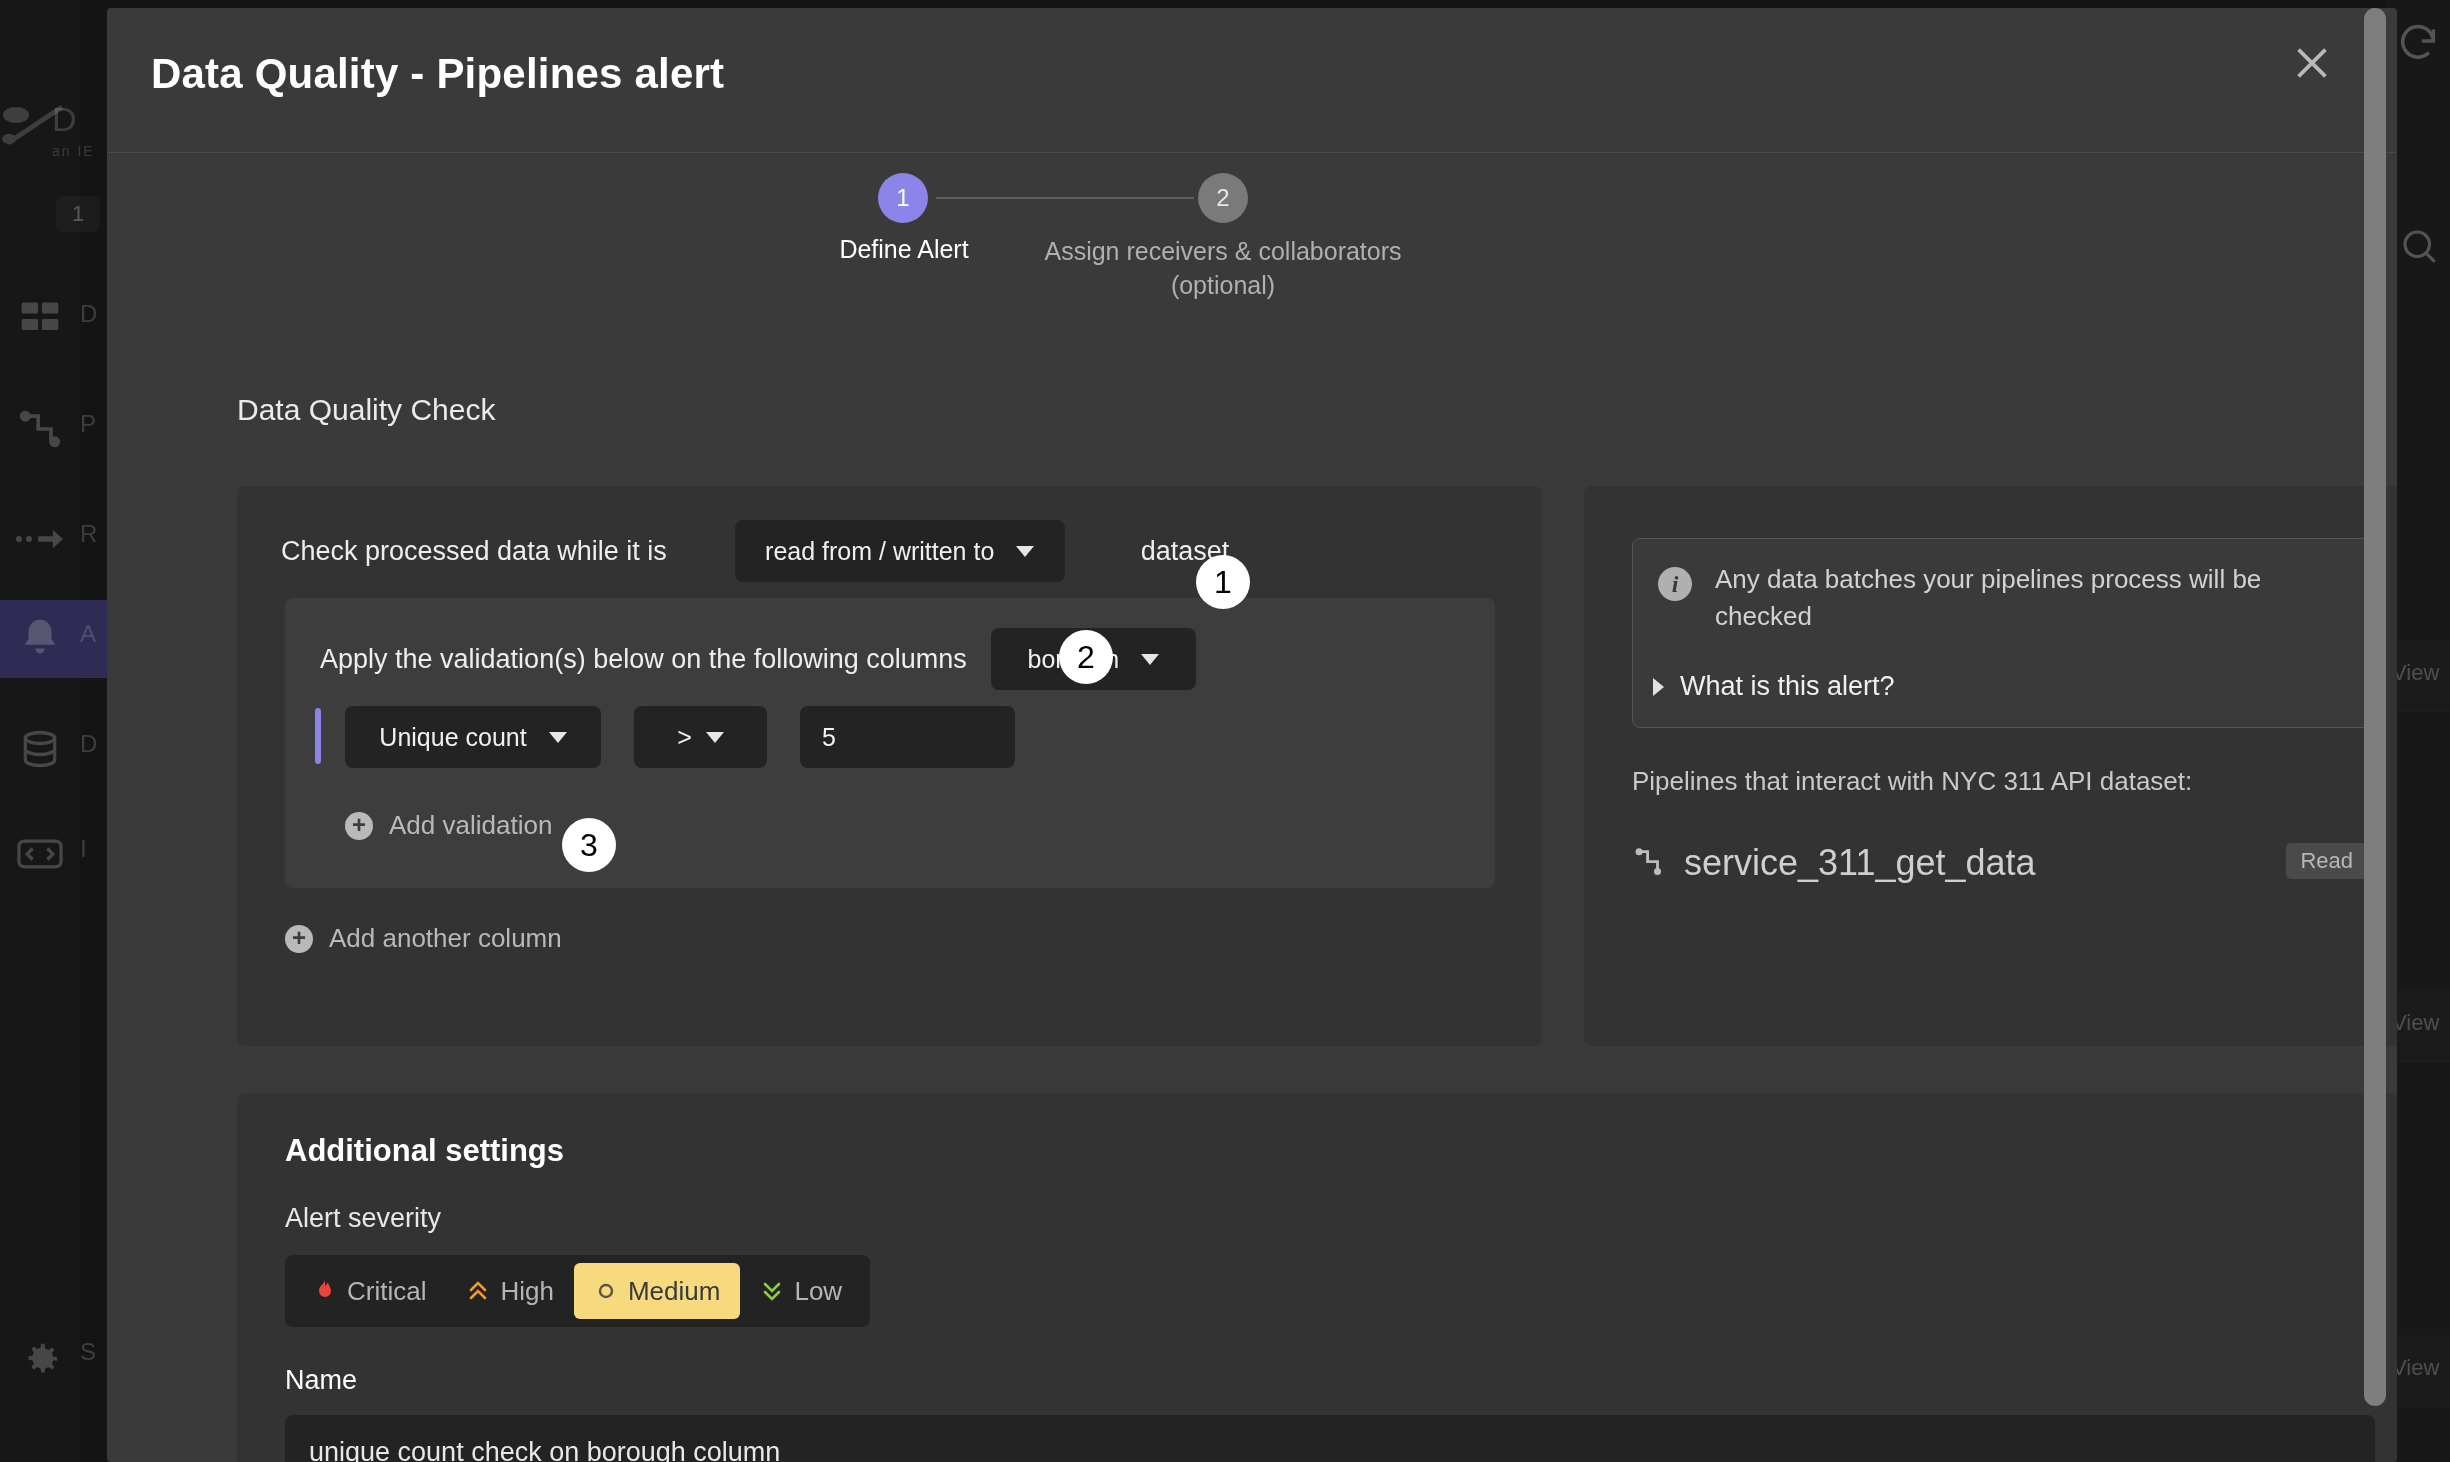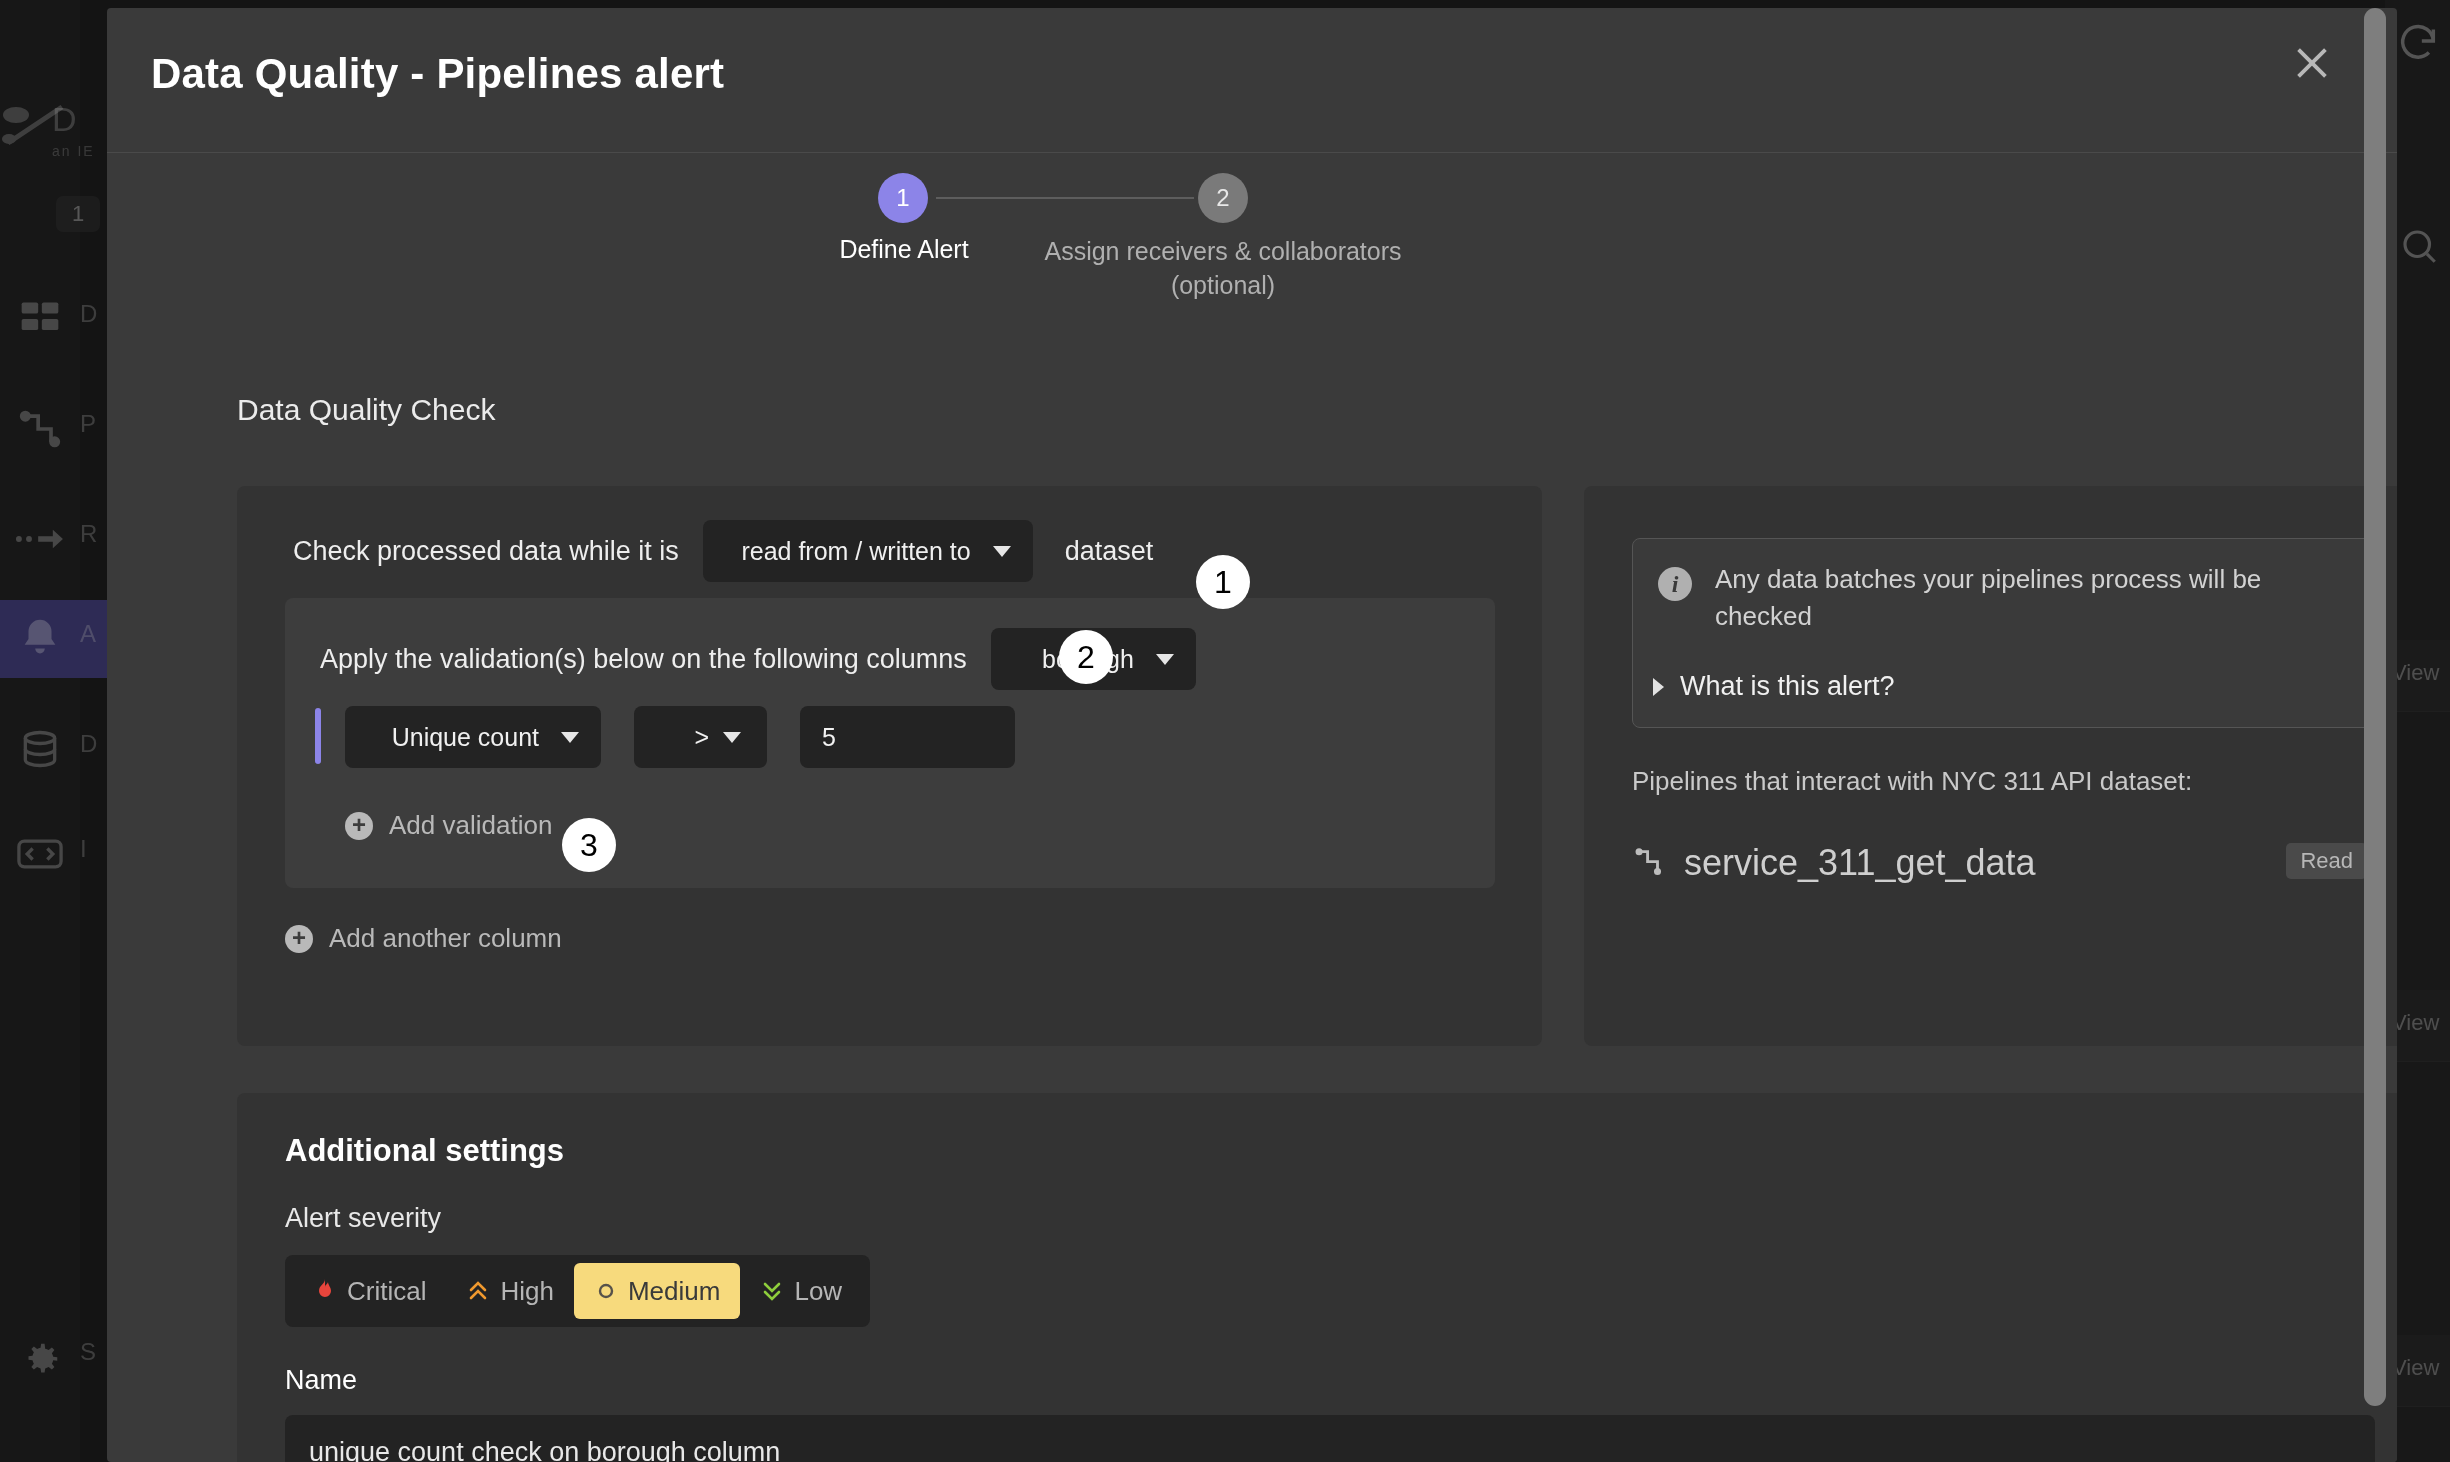--- a/index.html
+++ b/index.html
@@ -120,21 +120,21 @@
   #right-panel {
     position: absolute; left: 1477px; top: 478px; width: 843px; height: 560px;
     background: #333333; border-radius: 8px;
   }
 
   .field-row { position: absolute; display: flex; align-items: center; }
   .static-text { color: #eeeeee; font-size: 27px; white-space: nowrap; }
 
   .dropdown {
     background: #232323; border-radius: 8px; height: 62px;
-    display: flex; align-items: center; justify-content: flex-end;
+    display: flex; align-items: center; justify-content: center;
     padding: 0 22px; cursor: pointer;
   }
   .dropdown .dd-label { color: #f0f0f0; font-size: 25px; white-space: nowrap; }
   .caret {
     width: 0; height: 0; border-left: 9px solid transparent;
     border-right: 9px solid transparent; border-top: 11px solid #e6e6e6;
     margin-left: 22px; flex: none;
   }
 
   
@@ -356,21 +356,21 @@
     <div class="step-circle inactive">2</div>
     <div class="step-label" id="step1-label">Define Alert</div>
     <div class="step-label" id="step2-label" style="white-space:pre-line">Assign receivers &amp; collaborators
 (optional)</div>
   </div>
 
   <div id="dq-heading">Data Quality Check</div>
 
   <div id="left-panel">
 
-    <div class="field-row" style="left:56px; top:34px;">
+    <div class="field-row" style="left:44px; top:34px;gap:44px;">
       <span class="static-text">Check processed data while it is</span>
       <div class="dropdown" style="margin-left:24px; width:330px;">
         <span class="dd-label">read from / written to</span>
         <span class="caret"></span>
       </div>
       <span class="static-text" style="margin-left:32px;">dataset</span>
     </div>
 
     <div id="validation-card">
       <div class="field-row" style="left:35px; top:30px;">

